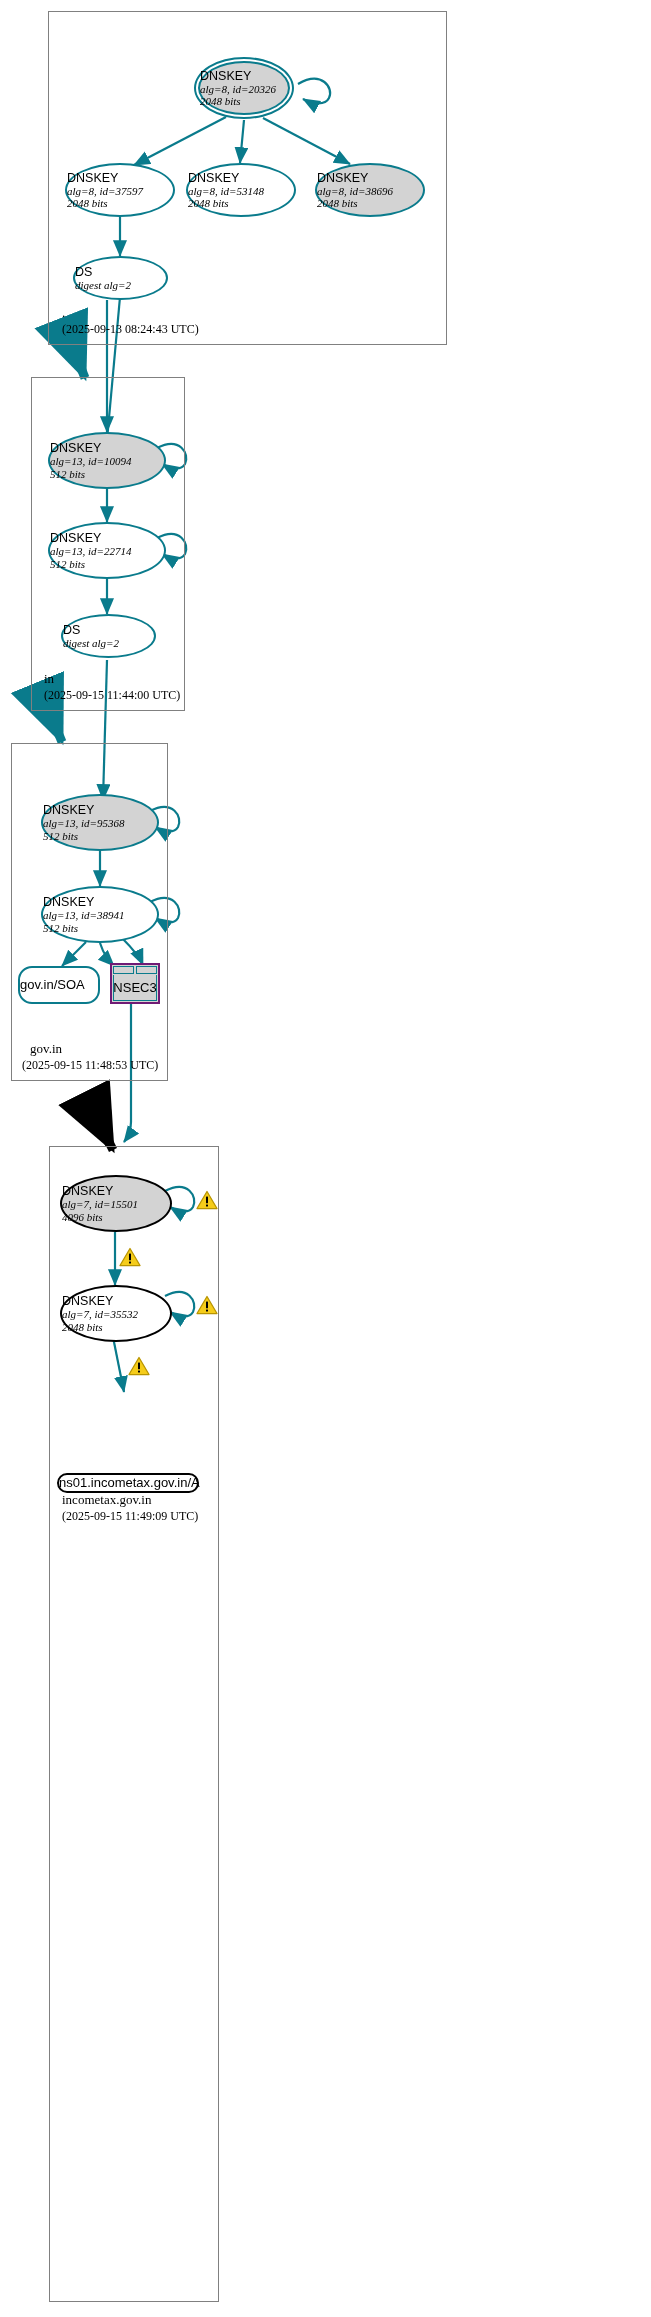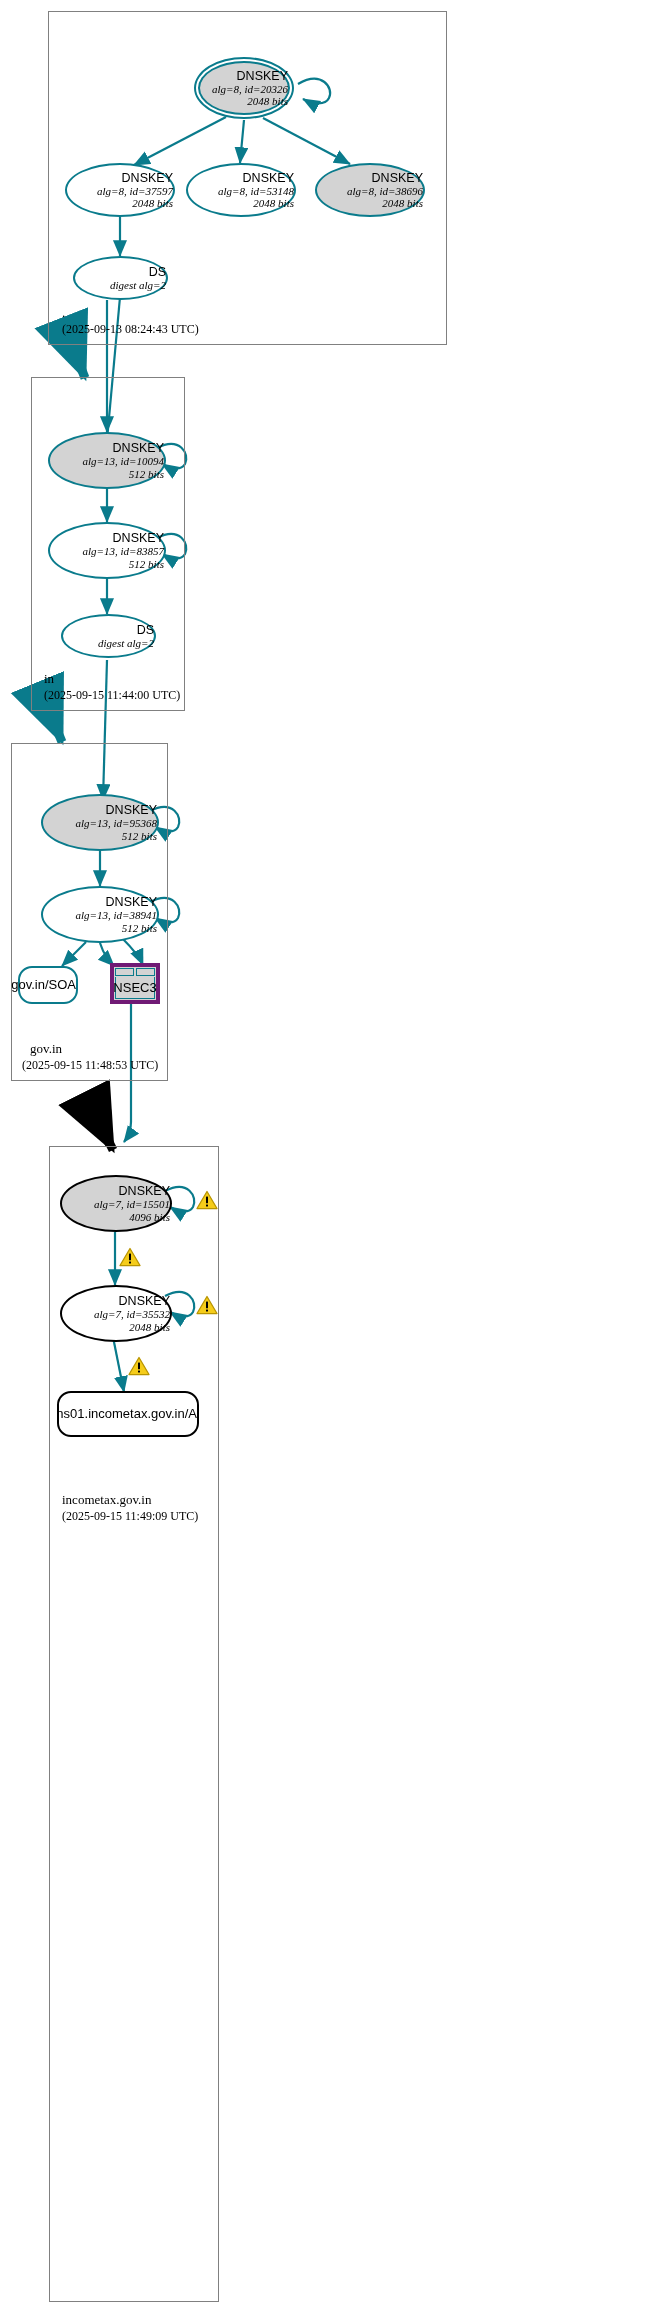--- a/index.html
+++ b/index.html
@@ -36,21 +36,21 @@
     font-size: 13px;
   }
   .zone-time {
     font-size: 12px;
   }
   .node {
     position: absolute;
     box-sizing: border-box;
     display: flex;
     flex-direction: column;
-    align-items: flex-end;
+    align-items: flex-start;
     justify-content: center;
     text-align: center;
     color: #000000;
     line-height: 1.12;
   }
   .node .l1 {
     font-family: "Liberation Sans", sans-serif;
     font-size: 12.5px;
   }
   .node .l2, .node .l3 {
@@ -75,21 +75,21 @@
   .rrect {
     border-radius: 14px;
   }
   .rrect .l1 {
     font-family: "Liberation Sans", sans-serif;
     font-size: 13px;
   }
   .nsec3 {
     position: absolute;
     box-sizing: border-box;
-    border: 4px solid #701a75;
+    border: 2px solid #701a75;
     background: #d3d3d3;
     display: flex;
     flex-direction: column;
     padding: 1px;
   }
   .nsec3-top {
     display: flex;
     height: 8px;
     gap: 2px;
   }
@@ -236,21 +236,21 @@
   <div class="zone-box" style="left:31px; top:377px; width:154px; height:334px;"></div>
 
   <div class="node ellipse teal-stroke fill-grey" style="left:48px; top:432px; width:118px; height:57px;">
     <span class="l1">DNSKEY</span>
     <span class="l2">alg=13, id=10094</span>
     <span class="l3">512 bits</span>
   </div>
 
   <div class="node ellipse teal-stroke fill-white" style="left:48px; top:522px; width:118px; height:57px;">
     <span class="l1">DNSKEY</span>
-    <span class="l2">alg=13, id=83857</span>
+    <span class="l2">alg=13, id=22714</span>
     <span class="l3">512 bits</span>
   </div>
 
   <div class="node ellipse teal-stroke fill-white" style="left:61px; top:614px; width:95px; height:44px;">
     <span class="l1">DS</span>
     <span class="l2">digest alg=2</span>
   </div>
 
   <div class="zone-label zone-name" style="left:44px; top:671px;">in</div>
   <div class="zone-label zone-time" style="left:44px; top:688px;">(2025-09-15 11:44:00 UTC)</div>
@@ -262,21 +262,21 @@
     <span class="l2">alg=13, id=95368</span>
     <span class="l3">512 bits</span>
   </div>
 
   <div class="node ellipse teal-stroke fill-white" style="left:41px; top:886px; width:118px; height:57px;">
     <span class="l1">DNSKEY</span>
     <span class="l2">alg=13, id=38941</span>
     <span class="l3">512 bits</span>
   </div>
 
-  <div class="node rrect teal-stroke fill-white" style="left:18px; top:966px; width:60px; height:38px;">
+  <div class="node rrect teal-stroke fill-white" style="left:18px; top:966px; width:82px; height:38px;">
     <span class="l1">gov.in/SOA</span>
   </div>
 
   <div class="nsec3" style="left:110px; top:963px; width:50px; height:41px;">
     <div class="nsec3-top">
       <div class="nsec3-cell"></div>
       <div class="nsec3-cell"></div>
     </div>
     <div class="nsec3-body">NSEC3</div>
   </div>
@@ -291,21 +291,21 @@
     <span class="l2">alg=7, id=15501</span>
     <span class="l3">4096 bits</span>
   </div>
 
   <div class="node ellipse black-stroke fill-white" style="left:60px; top:1285px; width:112px; height:57px;">
     <span class="l1">DNSKEY</span>
     <span class="l2">alg=7, id=35532</span>
     <span class="l3">2048 bits</span>
   </div>
 
-  <div class="node rrect black-stroke fill-white" style="left:57px; top:1391px; width:142px; height:46px;">
+  <div class="node rrect black-stroke fill-white" style="left:57px; top:1473px; width:142px; height:20px;">
     <span class="l1">ns01.incometax.gov.in/A</span>
   </div>
 
   <div class="zone-label zone-name" style="left:62px; top:1492px;">incometax.gov.in</div>
   <div class="zone-label zone-time" style="left:62px; top:1509px;">(2025-09-15 11:49:09 UTC)</div>
 
   <div class="warn" style="left:196px; top:1190px;">
     <svg viewBox="0 0 24 22" width="22" height="20">
       <path d="M12,1.6 L23,20.4 L1,20.4 Z" fill="#f5cc1a" stroke="#b89400" stroke-width="1.4" stroke-linejoin="round"></path>
       <rect x="10.9" y="7.2" width="2.2" height="7.4" fill="#000000" rx="0.6"></rect>

